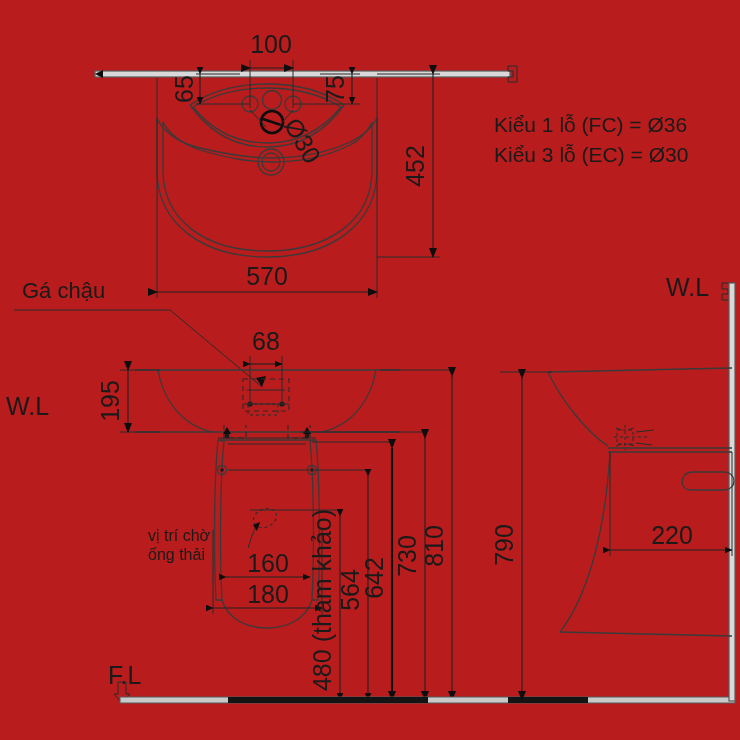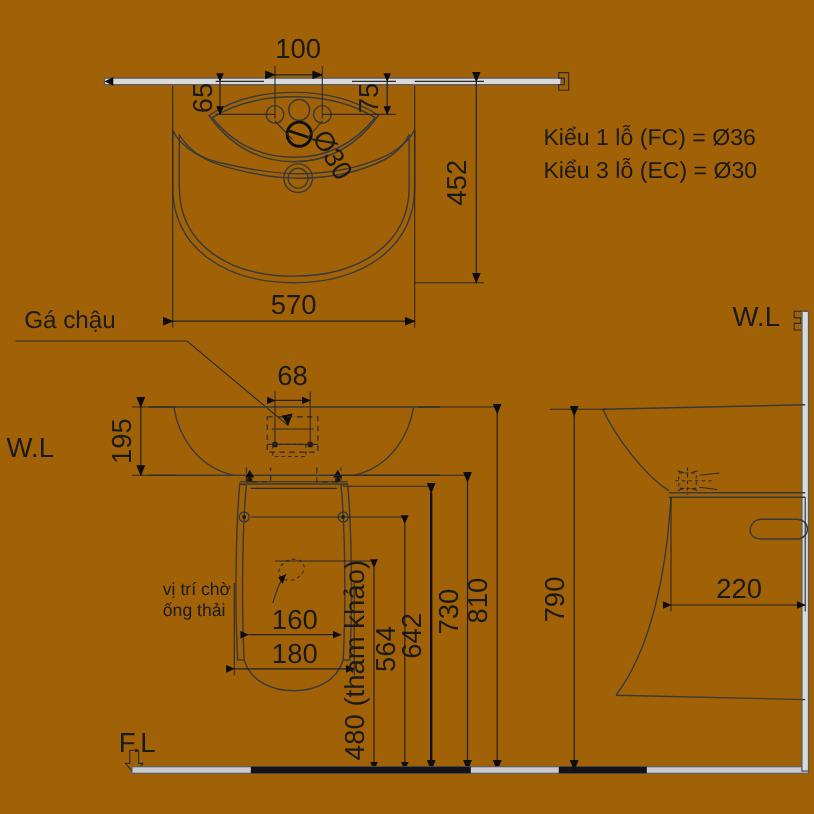--- a/index.html
+++ b/index.html
@@ -8,21 +8,21 @@
     padding: 0;
     background: #ffffff;
   }
   body {
     font-family: "Liberation Sans", sans-serif;
   }
   #sheet {
     position: relative;
     width: 740px;
     height: 740px;
-    background: #a16207;
+    background: #b91c1c;
     overflow: hidden;
   }
   #sheet svg {
     position: absolute;
     top: 0;
     left: 0;
     display: block;
   }
   .dimtext {
     font-family: "Liberation Sans", sans-serif;

